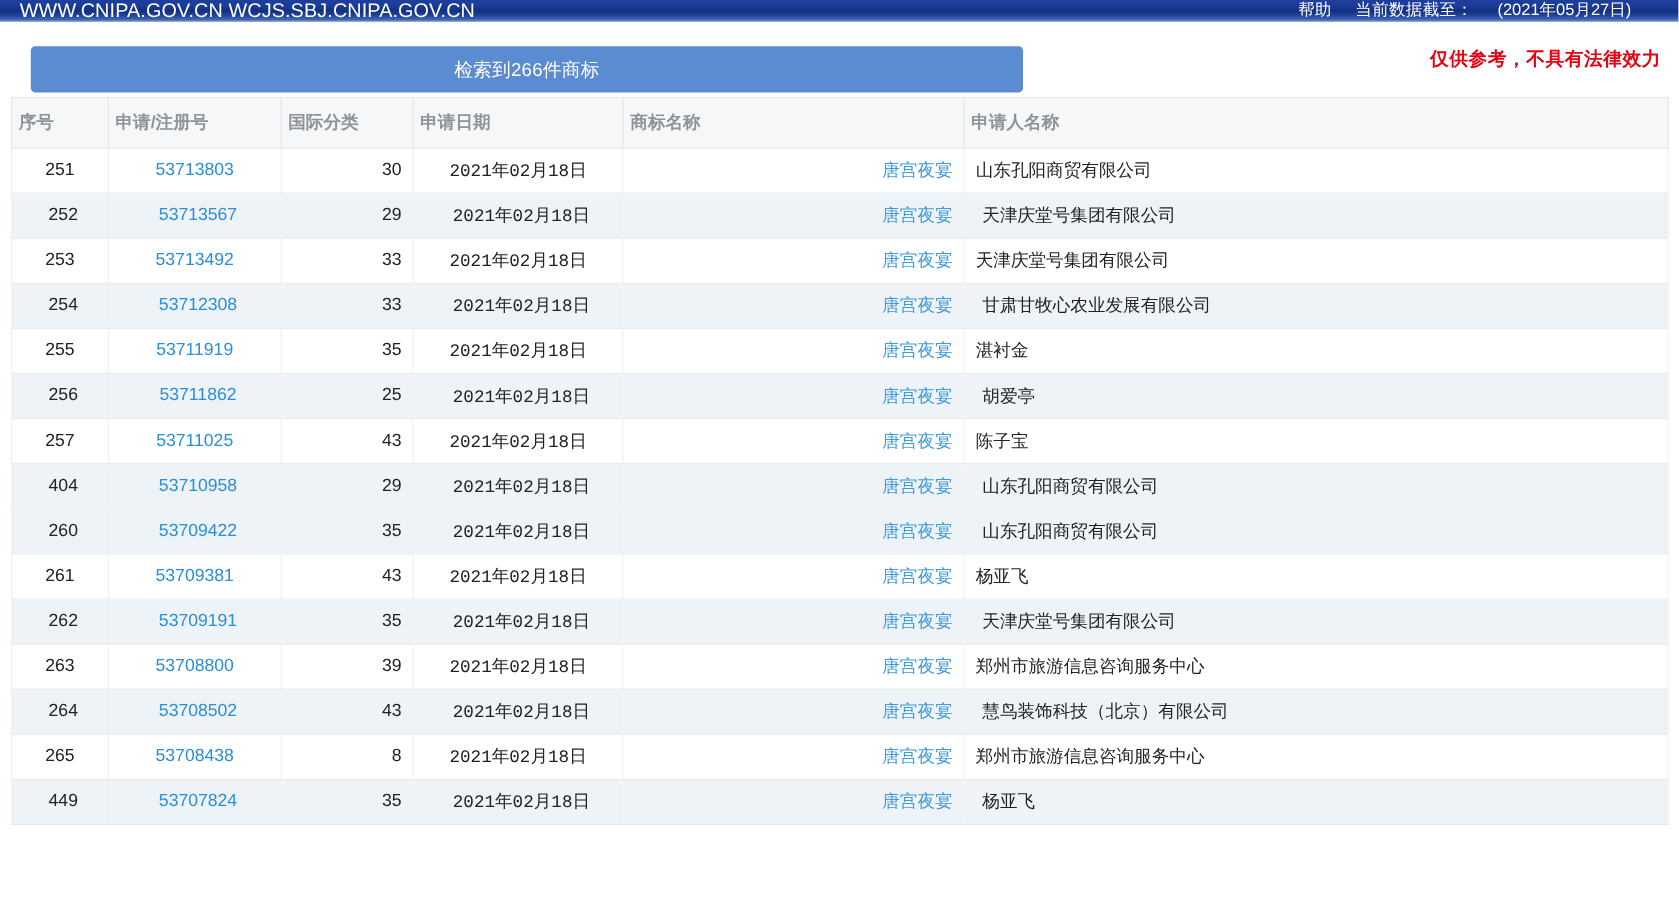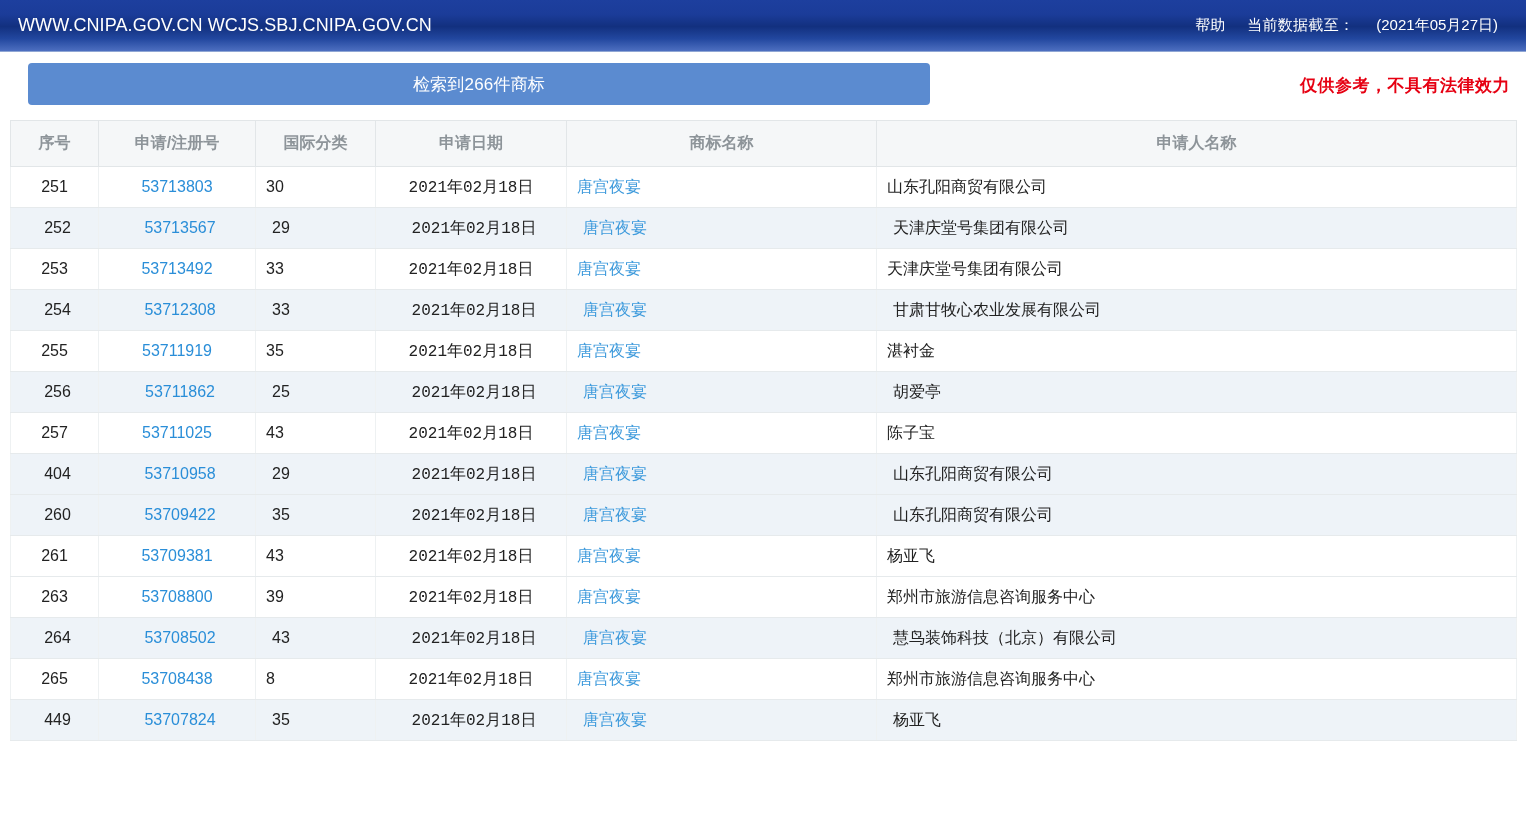--- a/index.html
+++ b/index.html
@@ -11,32 +11,32 @@
     width: 1526px;
     height: 823px;
     font-family: "Liberation Sans", "DejaVu Sans", sans-serif;
     overflow: hidden;
     color: #333;
   }
 
   
   .topbar {
     position: relative;
-    height: 52px;
+    height: 20px;
     background: linear-gradient(to bottom,
         #1d3f9e 0%,
         #1b3c99 28%,
         #12307f 52%,
         #22479f 76%,
         #4d6fc0 100%);
     display: flex;
     align-items: center;
     justify-content: space-between;
     box-sizing: border-box;
-    padding: 0 16px 0 18px;
+    padding: 0 31px 0 18px;
     border-bottom: 1px solid #8fa6d4;
   }
   .topbar-left {
     color: #ffffff;
     font-size: 18px;
     letter-spacing: .1px;
     white-space: nowrap;
     font-family: "Liberation Sans", "DejaVu Sans", sans-serif;
   }
   .topbar-right {
@@ -55,21 +55,21 @@
 
   
   .subhead {
     position: relative;
     height: 68px;
     background: #ffffff;
   }
   .count-banner {
     position: absolute;
     left: 28px;
-    top: 11px;
+    top: 22px;
     width: 902px;
     height: 42px;
     background: #5b8bd0;
     border-radius: 4px;
     color: #ffffff;
     font-size: 17px;
     display: flex;
     align-items: center;
     justify-content: center;
     box-sizing: border-box;
@@ -98,44 +98,44 @@
     table-layout: fixed;
     font-size: 16px;
   }
   table.results th {
     background: #f5f7f8;
     color: #8d9499;
     font-weight: bold;
     font-size: 16px;
     height: 46px;
     border: 1px solid #e2e6e8;
-    text-align: center;
+    text-align: left;
     padding: 0 6px;
     box-sizing: border-box;
   }
   table.results td {
     height: 41px;
     border-left: 1px solid #eef1f2;
     border-right: 1px solid #eef1f2;
     border-bottom: 1px solid #e6eaec;
     padding: 0 10px;
     box-sizing: border-box;
     color: #222;
     white-space: nowrap;
     overflow: hidden;
     text-overflow: ellipsis;
   }
   table.results tr.odd td { background: #ffffff; }
   table.results tr.even td { background: #eef3f8; padding-left: 16px; }
 
   td.c-seq   { text-align: center; color: #222; }
   td.c-appno { text-align: center;  }
-  td.c-class { text-align: left;  }
+  td.c-class { text-align: right;  }
   td.c-date  { text-align: center; font-family: Liberation Mono, monospace; }
-  td.c-name  { text-align: left; margin-left: 20px;  }
+  td.c-name  { text-align: right; margin-left: 20px;  }
   td.c-applicant { text-align: left; }
 
   .link {
     color: #2a8ed8;
     cursor: pointer;
     text-decoration: none;
   }
   .link-mark {
     color: #3f9bdc;
     cursor: pointer;
@@ -254,20 +254,28 @@
           <td class="c-applicant">山东孔阳商贸有限公司</td>
         </tr>
         <tr class="odd">
           <td class="c-seq">261</td>
           <td class="c-appno"><span class="link">53709381</span></td>
           <td class="c-class">43</td>
           <td class="c-date">2021年02月18日</td>
           <td class="c-name"><span class="link-mark">唐宫夜宴</span></td>
           <td class="c-applicant">杨亚飞</td>
         </tr>
+        <tr class="even">
+          <td class="c-seq">262</td>
+          <td class="c-appno"><span class="link">53709191</span></td>
+          <td class="c-class">35</td>
+          <td class="c-date">2021年02月18日</td>
+          <td class="c-name"><span class="link-mark">唐宫夜宴</span></td>
+          <td class="c-applicant">天津庆堂号集团有限公司</td>
+        </tr>
         <tr class="odd">
           <td class="c-seq">263</td>
           <td class="c-appno"><span class="link">53708800</span></td>
           <td class="c-class">39</td>
           <td class="c-date">2021年02月18日</td>
           <td class="c-name"><span class="link-mark">唐宫夜宴</span></td>
           <td class="c-applicant">郑州市旅游信息咨询服务中心</td>
         </tr>
         <tr class="even">
           <td class="c-seq">264</td>

